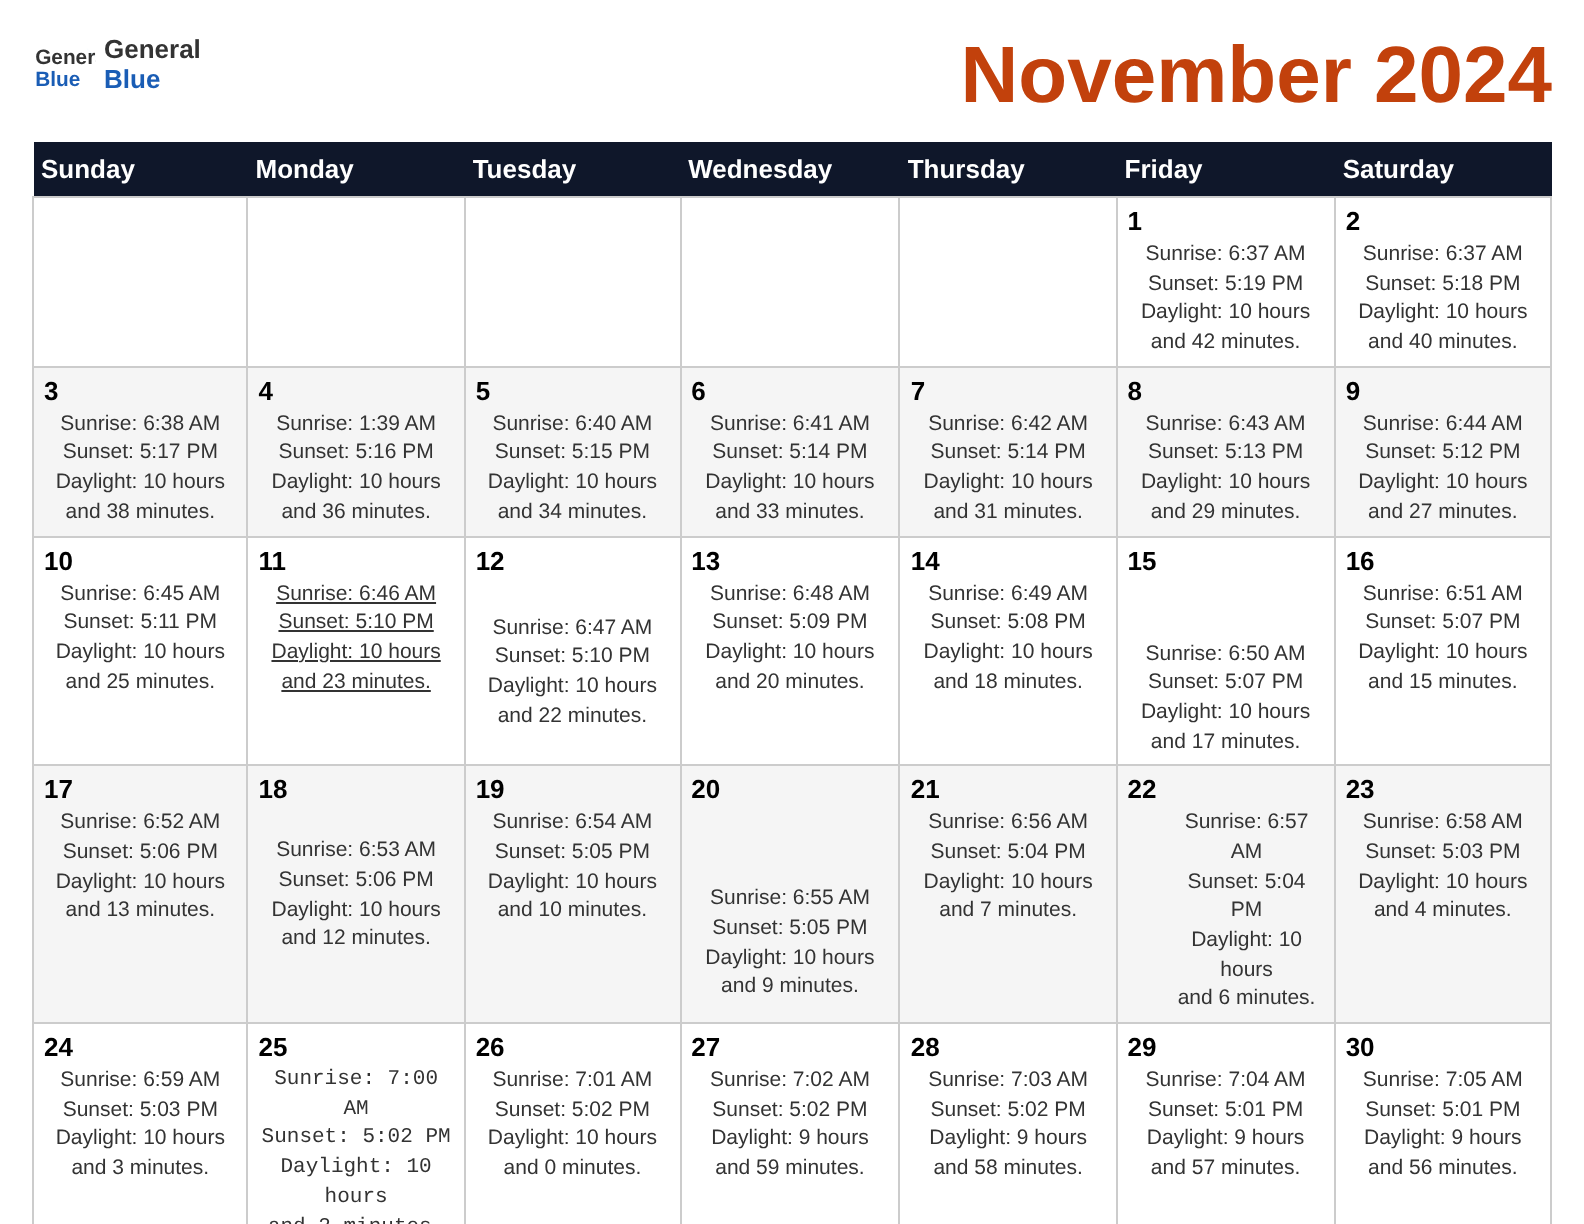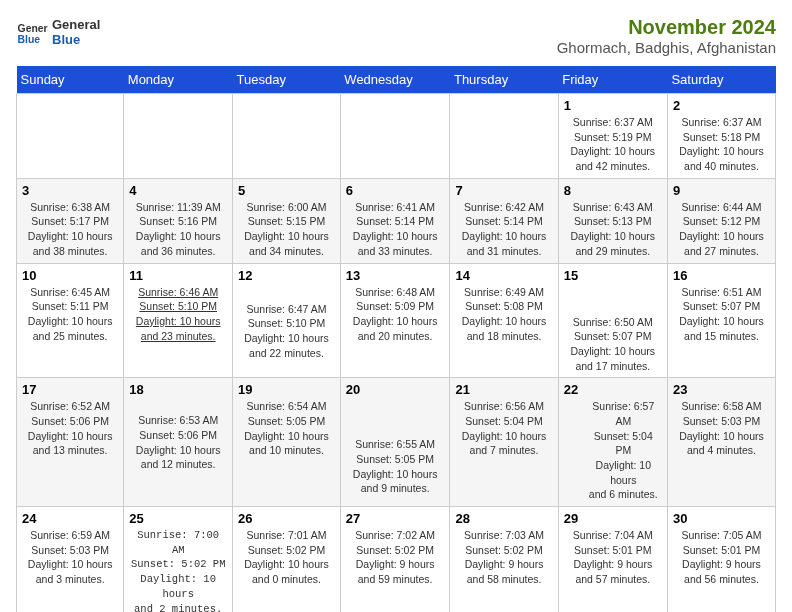--- a/index.html
+++ b/index.html
@@ -22,40 +22,40 @@
       gap: 4px;
     }
     .logo-icon {
       width: 32px;
       height: 32px;
     }
     .title-area {
       text-align: right;
     }
     .month-title {
-      font-size: 20px;
+      font-size: 40px;
       font-weight: bold;
-      color: #4d7c0f;
+      color: #c2410c;
     }
     .location-subtitle {
       font-size: 15px;
       color: #555;
     }
     table {
       width: 100%;
       border-collapse: collapse;
       font-size: 11px;
     }
     thead tr th {
-      background-color: #1d4ed8;
+      background-color: #0f172a;
       color: #fff;
       padding: 6px 4px;
       text-align: left;
       font-size: 13px;
-      font-weight: normal;
+      font-weight: bold;
     }
     tbody tr td {
       border: 1px solid #ccc;
       vertical-align: top;
       padding: 4px 5px;
       width: 113px;
       min-height: 80px;
       background: #fff;
     }
     tbody tr:nth-child(even) td {
@@ -88,21 +88,20 @@
       <polygon points="30,8 38,14 34,24 38,14" fill="#1a5db5"></polygon>
       <polygon points="34,10 40,16 38,14" fill="#87CEEB"></polygon>
     </svg>
     <div>
       <div style="font-size:13px;font-weight:bold;color:#333;">General</div>
       <div style="font-size:13px;font-weight:bold;color:#1a5db5;">Blue</div>
     </div>
   </div>
   <div class="title-area">
     <div class="month-title">November 2024</div>
-    <div class="location-subtitle">Ghormach, Badghis, Afghanistan</div>
   </div>
 </div>
 
 <table>
   <thead>
     <tr id="weekday-header">
         <th>Sunday</th>
         <th>Monday</th>
         <th>Tuesday</th>
         <th>Wednesday</th>
@@ -136,28 +135,28 @@
       <tr>
         <td>
           <span class="day-num">3</span>
           <div class="day-detail" style="white-space: pre-line;">Sunrise: 6:38 AM
 Sunset: 5:17 PM
 Daylight: 10 hours
 and 38 minutes.</div>
         </td>
         <td>
           <span class="day-num">4</span>
-          <div class="day-detail" style="white-space: pre-line;">Sunrise: 11:39 AM
+          <div class="day-detail" style="white-space: pre-line;">Sunrise: 1:39 AM
 Sunset: 5:16 PM
 Daylight: 10 hours
 and 36 minutes.</div>
         </td>
         <td>
           <span class="day-num">5</span>
-          <div class="day-detail" style="white-space: pre-line;">Sunrise: 6:00 AM
+          <div class="day-detail" style="white-space: pre-line;">Sunrise: 6:40 AM
 Sunset: 5:15 PM
 Daylight: 10 hours
 and 34 minutes.</div>
         </td>
         <td>
           <span class="day-num">6</span>
           <div class="day-detail" style="white-space: pre-line;">Sunrise: 6:41 AM
 Sunset: 5:14 PM
 Daylight: 10 hours
 and 33 minutes.</div>

